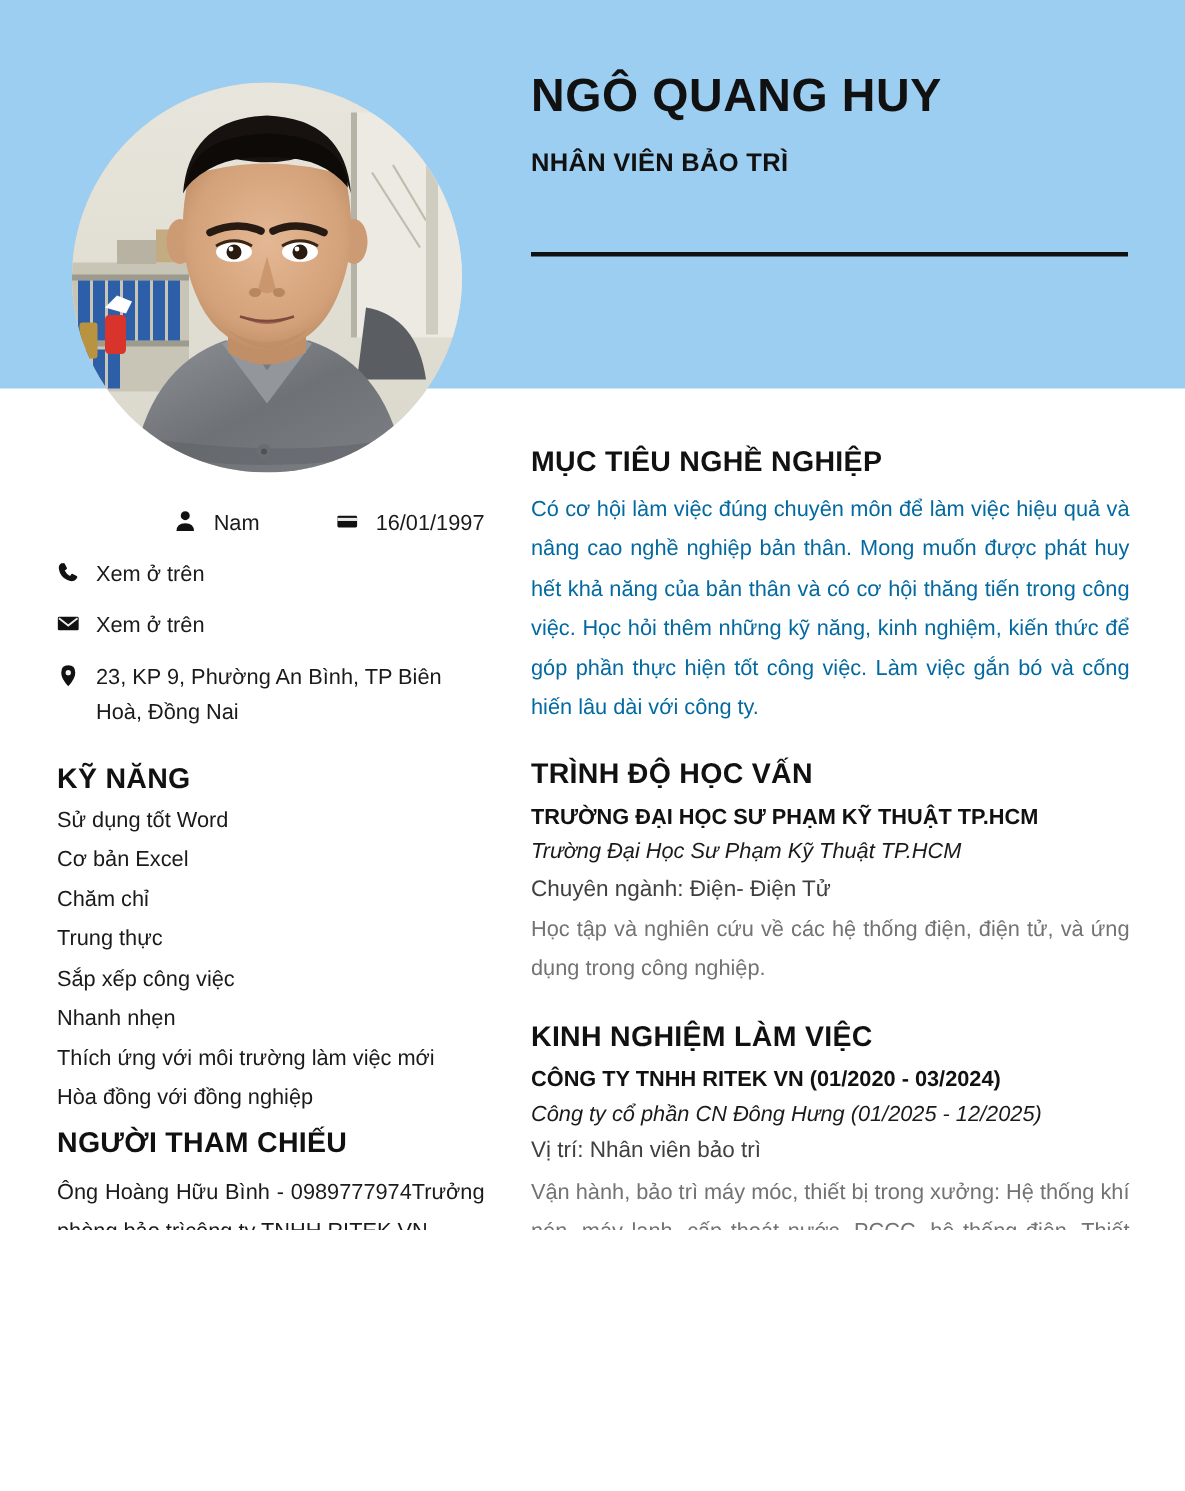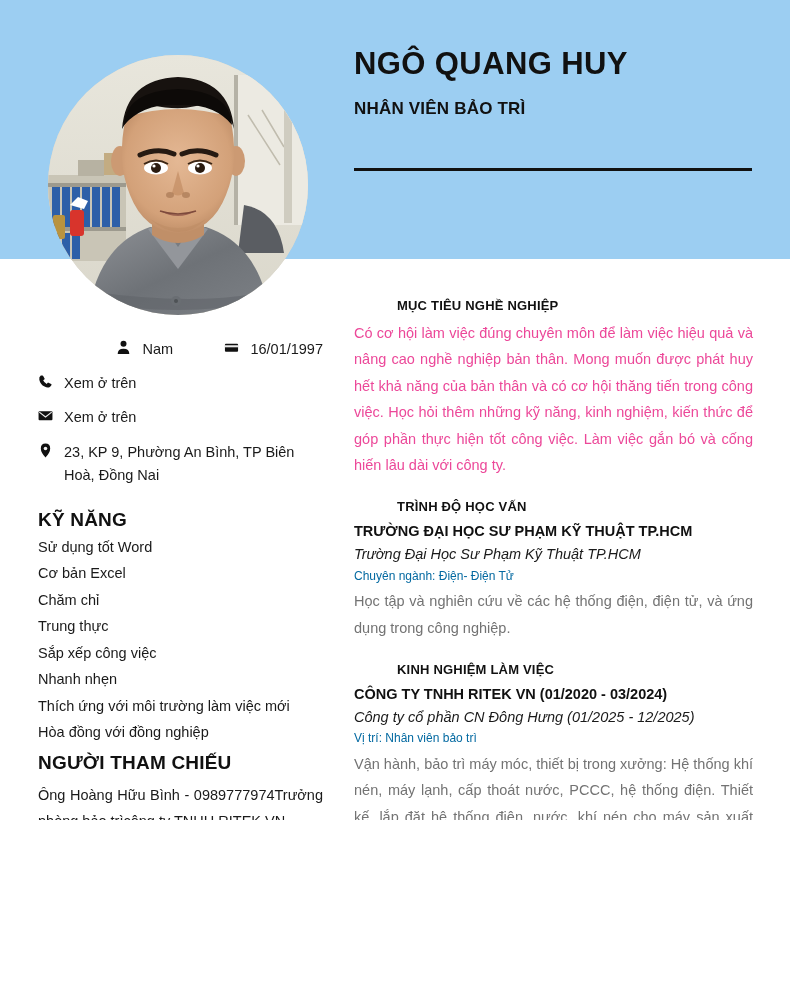--- a/index.html
+++ b/index.html
@@ -119,21 +119,21 @@
   .split-b { display: flex; align-items: flex-start; }
 
   
   .sec-head {
     font-size: 19px;
     font-weight: bold;
     color: #111111;
     letter-spacing: 0.2px;
     margin: 0 0 9px 0;
   }
-  .right-col .sec-head { font-size: 13px; margin-bottom: 7px; margin-left: 43px; }
+  .right-col .sec-head { font-size: 19px; margin-bottom: 7px; }
 
   .block { margin-bottom: 10px; }
   .block:last-child { margin-bottom: 0; }
 
   
   .skill-list { margin: 0; padding: 0; list-style: none; }
   .skill-list li {
     font-size: 14.5px;
     color: #1a1a1a;
     line-height: 1.0;
@@ -145,42 +145,42 @@
     font-size: 14.5px;
     color: #1a1a1a;
     line-height: 1.78;
     text-align: justify;
     margin: 0;
   }
 
   
   .body-para {
     font-size: 14.5px;
-    color: #ec4899;
+    color: #0369a1;
     line-height: 1.82;
     text-align: justify;
     margin: 0;
   }
   .entry-title {
     font-size: 14.5px;
     font-weight: bold;
     color: #111111;
     margin: 0 0 1px 0;
     line-height: 1.5;
   }
   .entry-sub {
     font-size: 14.5px;
     font-style: italic;
     color: #1a1a1a;
     margin: 0 0 1px 0;
     line-height: 1.5;
   }
   .entry-line {
-    font-size: 12px;
-    color: #0369a1;
+    font-size: 15px;
+    color: #404040;
     margin: 0 0 1px 0;
     line-height: 1.62;
   }
   .entry-body {
     font-size: 14.5px;
     color: #737373;
     line-height: 1.82;
     text-align: justify;
     margin: 2px 0 0 0;
   }

